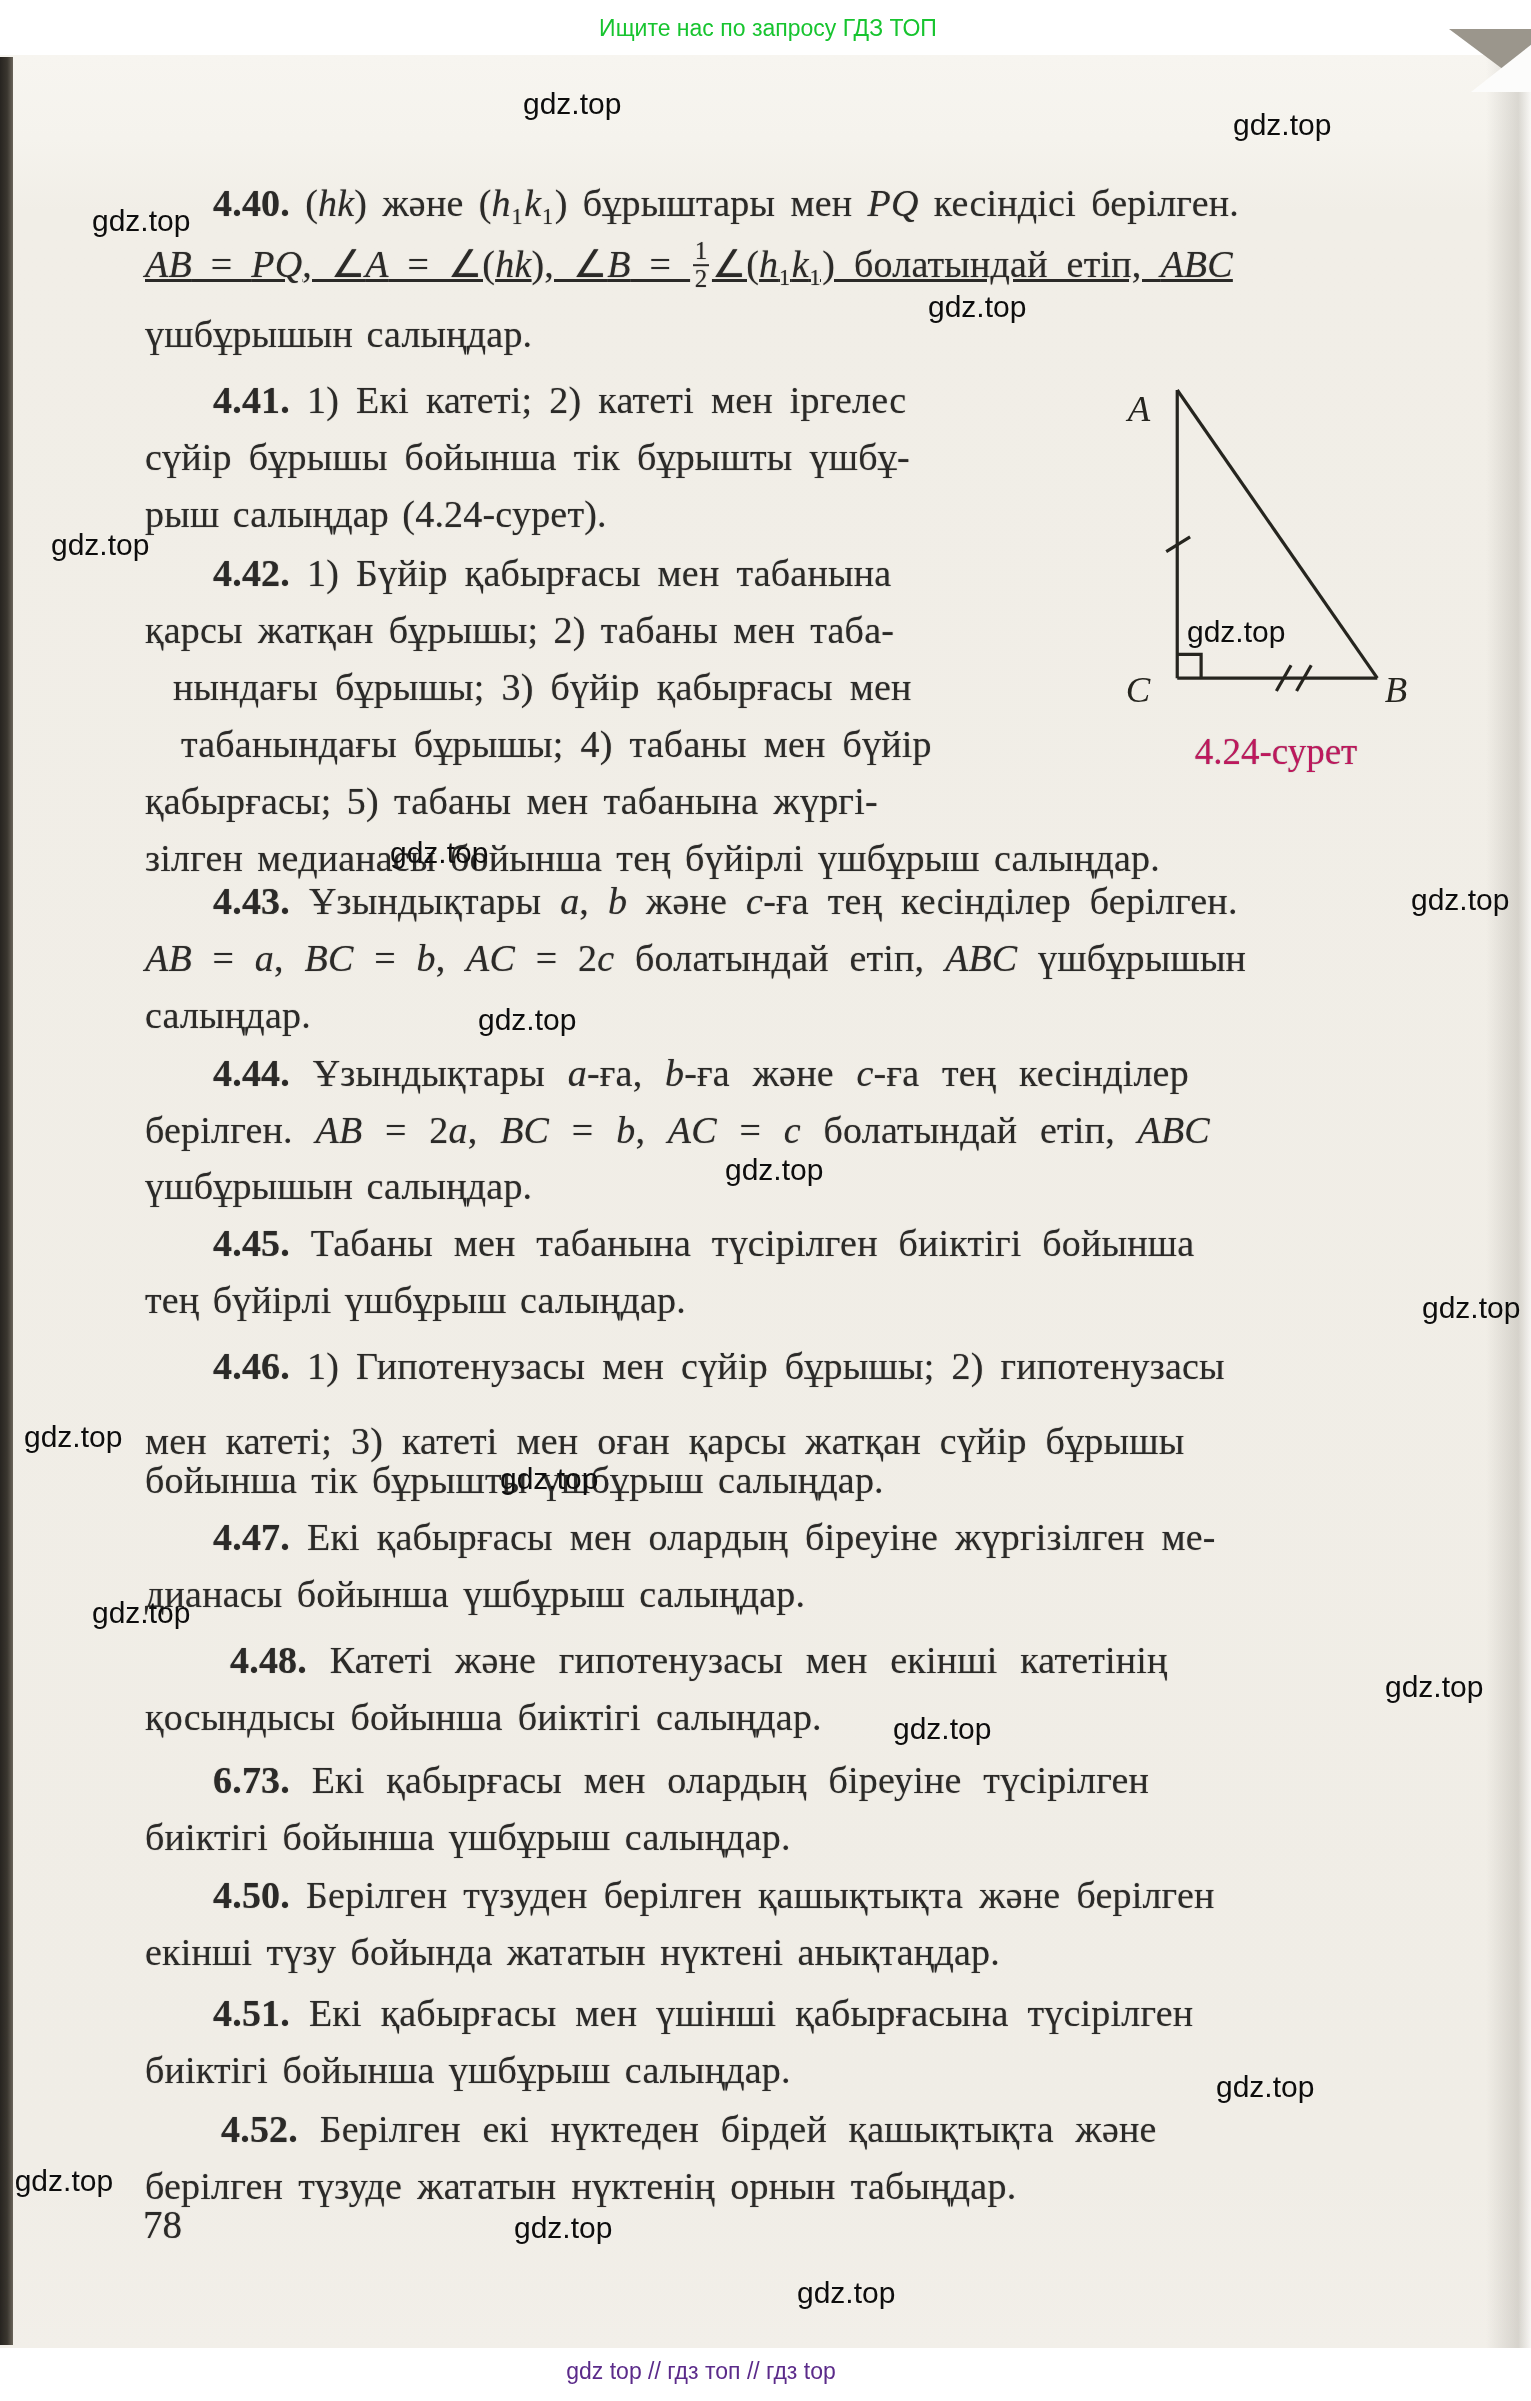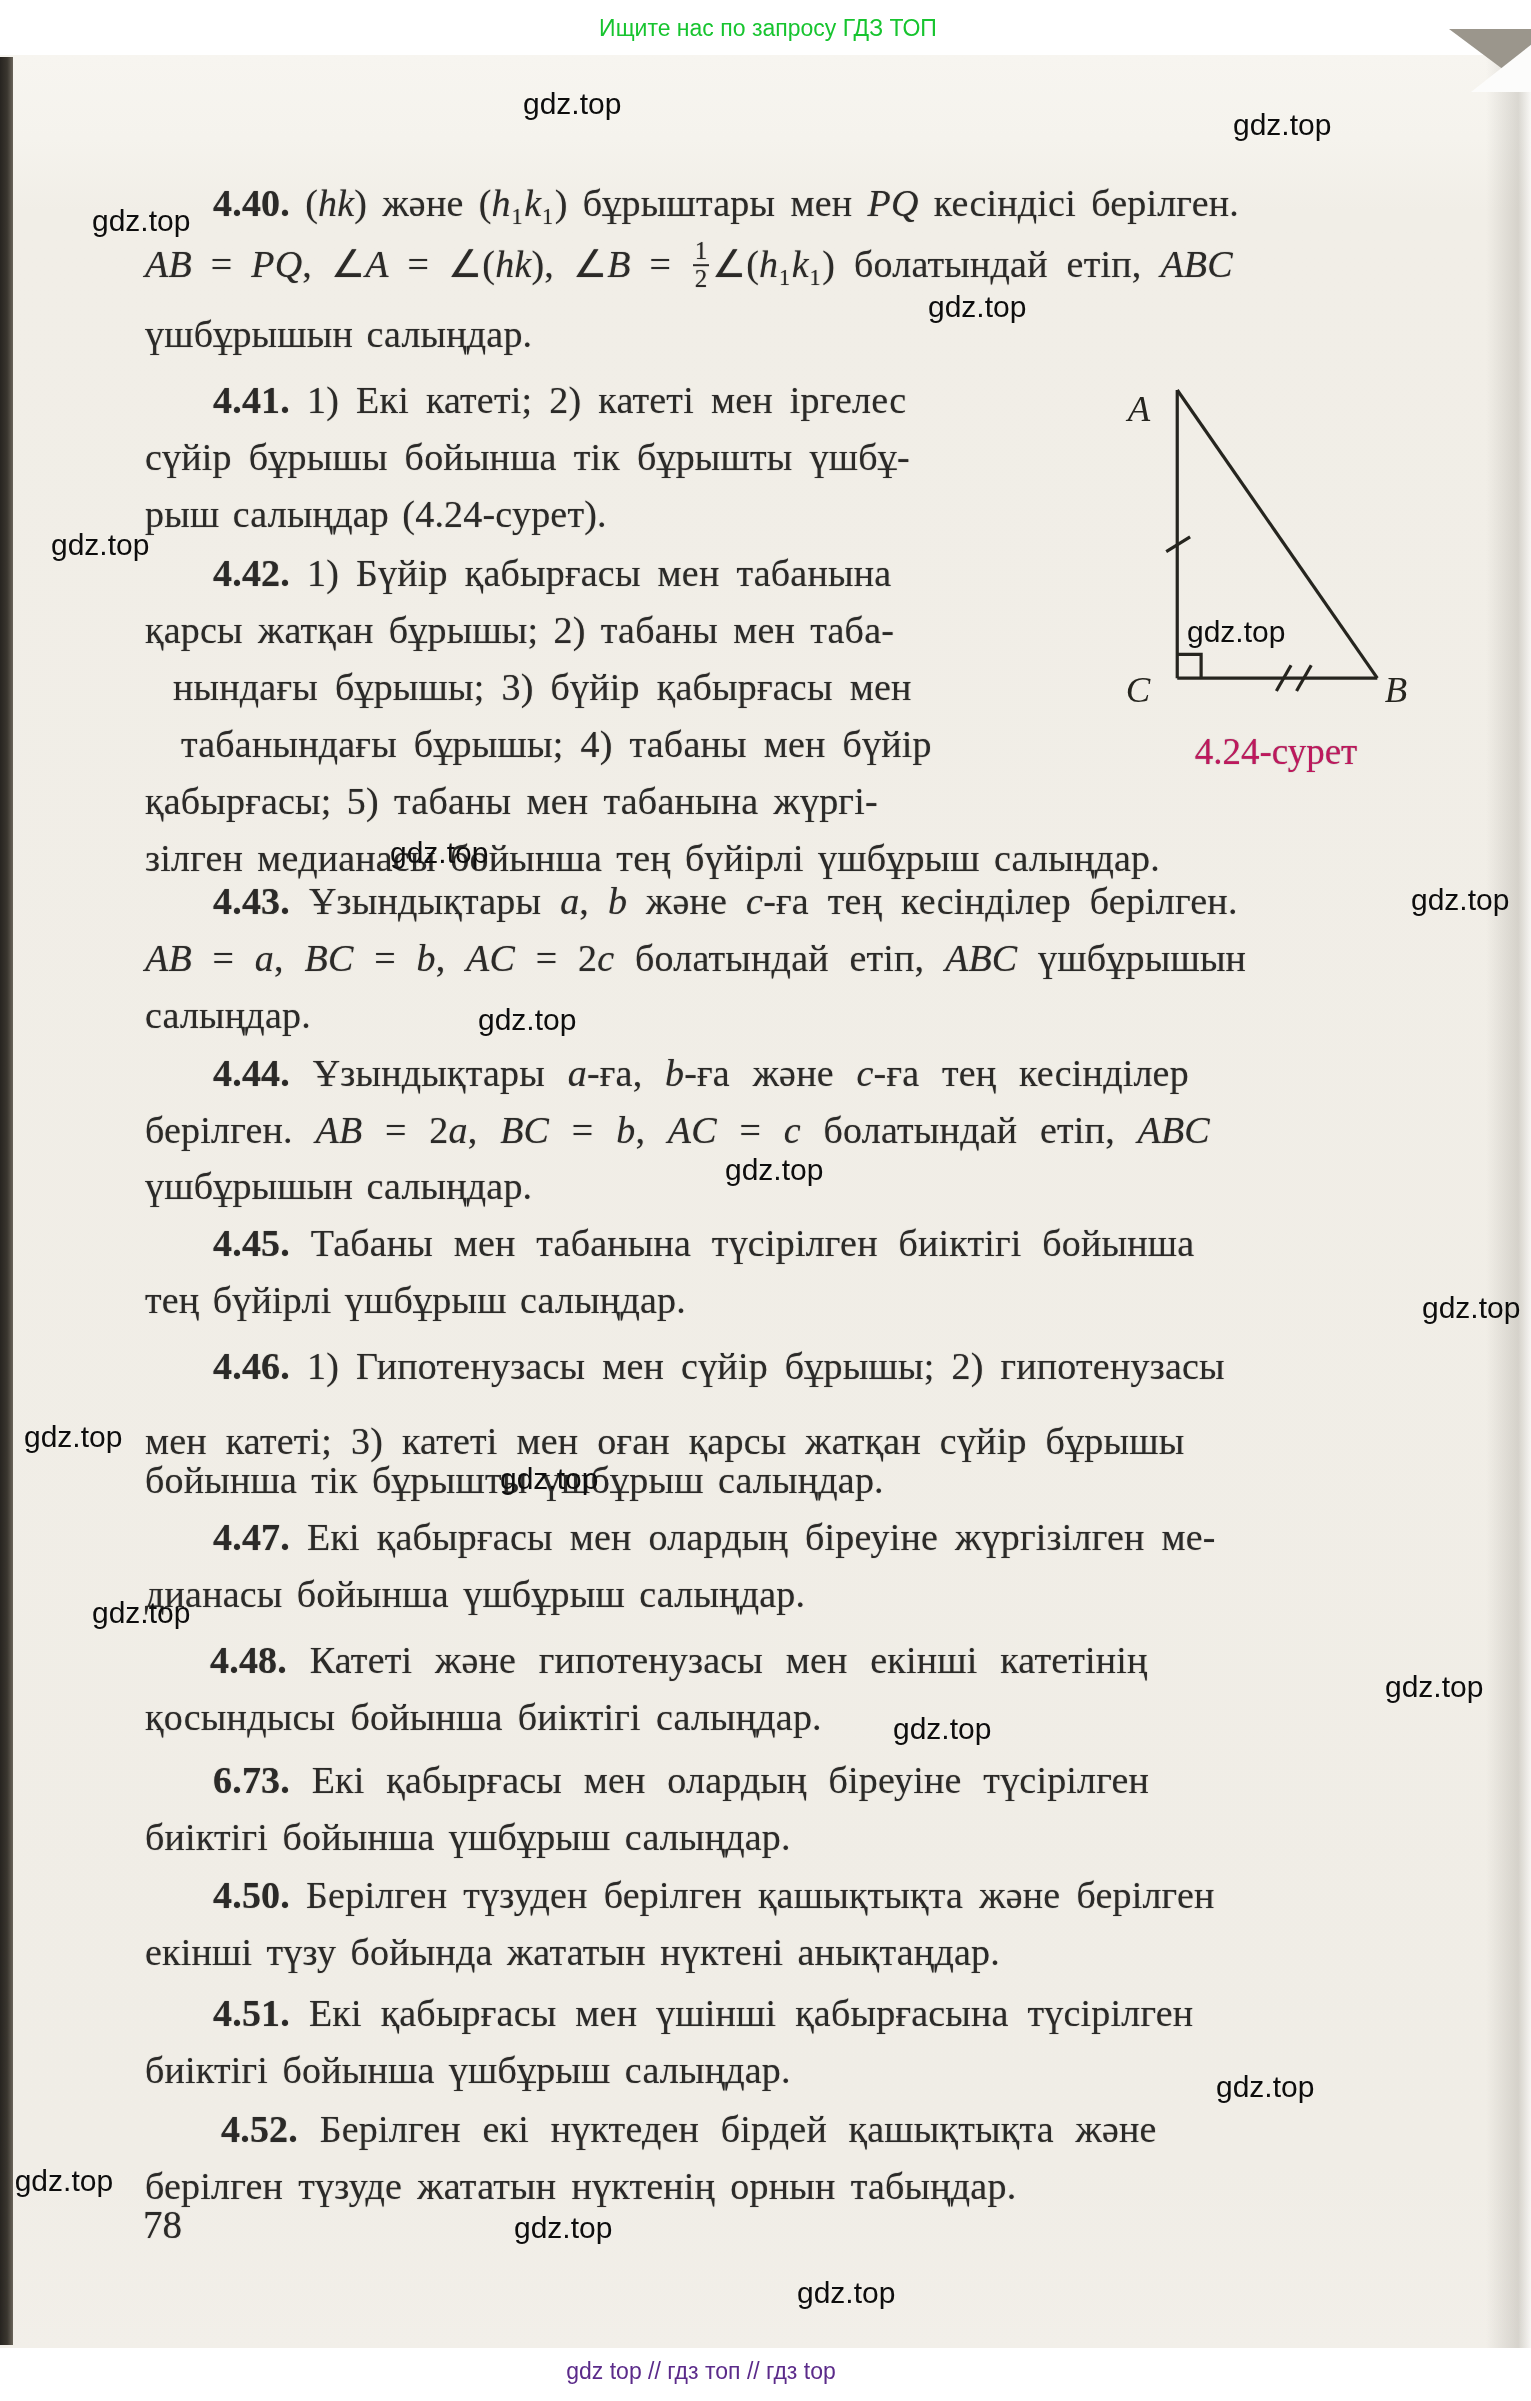--- a/index.html
+++ b/index.html
@@ -44,21 +44,21 @@
   <div class="promo">Ищите нас по запросу ГДЗ ТОП</div>
 
   <div class="scan"></div>
   <div class="scan-right-shade"></div>
   <div class="left-edge"></div>
   <div class="curl-dark"></div>
   <div class="curl-white"></div>
 
   <div id="lines">
       <div class="tl" style="left: 213px; top: 181px; word-spacing: 5.5px;"><b>4.40.</b> (<i>hk</i>) және (<i>h</i>₁<i>k</i>₁) бұрыштары мен <i>PQ</i> кесіндісі берілген.</div>
-      <div class="tl" style="left: 145px; top: 241px; word-spacing: 9.2px;"><i>AB</i> = <i>PQ</i>, ∠<i>A</i> = ∠(<i>hk</i>), ∠<i>B</i> = <span class="frac">
+      <div class="tl" style="left: 145px; top: 241px; word-spacing: 9.2px; text-decoration: underline;"><i>AB</i> = <i>PQ</i>, ∠<i>A</i> = ∠(<i>hk</i>), ∠<i>B</i> = <span class="frac">
           <span class="num">1</span>
           <span class="den">2</span>
         </span>∠(<i>h</i>₁<i>k</i>₁) болатындай етіп, <i>ABC</i></div>
       <div class="tl" style="left: 145px; top: 312px; word-spacing: 3.7px;">үшбұрышын салыңдар.</div>
       <div class="tl" style="left: 213px; top: 378px; word-spacing: 7.3px;"><b>4.41.</b> 1) Екі катеті; 2) катеті мен іргелес</div>
       <div class="tl" style="left: 145px; top: 435px; word-spacing: 7.3px;">сүйір бұрышы бойынша тік бұрышты үшбұ-</div>
       <div class="tl" style="left: 145px; top: 492px; word-spacing: 3.7px;">рыш салыңдар (4.24-сурет).</div>
       <div class="tl" style="left: 213px; top: 551px; word-spacing: 7.3px;"><b>4.42.</b> 1) Бүйір қабырғасы мен табанына</div>
       <div class="tl" style="left: 145px; top: 608px; word-spacing: 5.5px;">қарсы жатқан бұрышы; 2) табаны мен таба-</div>
       <div class="tl" style="left: 145px; top: 665px; word-spacing: 7.3px; margin-left: 28px;">нындағы бұрышы; 3) бүйір қабырғасы мен</div>
@@ -71,21 +71,21 @@
       <div class="tl" style="left: 213px; top: 1051px; word-spacing: 13px;"><b>4.44.</b> Ұзындықтары <i>a</i>-ға, <i>b</i>-ға және <i>c</i>-ға тең кесінділер</div>
       <div class="tl" style="left: 145px; top: 1108px; word-spacing: 13px;">берілген. <i>AB</i> = 2<i>a</i>, <i>BC</i> = <i>b</i>, <i>AC</i> = <i>c</i> болатындай етіп, <i>ABC</i></div>
       <div class="tl" style="left: 145px; top: 1164px; word-spacing: 3.7px;">үшбұрышын салыңдар.</div>
       <div class="tl" style="left: 213px; top: 1221px; word-spacing: 11px;"><b>4.45.</b> Табаны мен табанына түсірілген биіктігі бойынша</div>
       <div class="tl" style="left: 145px; top: 1278px; word-spacing: 3.7px;">тең бүйірлі үшбұрыш салыңдар.</div>
       <div class="tl" style="left: 213px; top: 1344px; word-spacing: 7.3px;"><b>4.46.</b> 1) Гипотенузасы мен сүйір бұрышы; 2) гипотенузасы</div>
       <div class="tl" style="left: 145px; top: 1401px; word-spacing: 9.2px; margin-top: 18px;">мен катеті; 3) катеті мен оған қарсы жатқан сүйір бұрышы</div>
       <div class="tl" style="left: 145px; top: 1458px; word-spacing: 4.6px;">бойынша тік бұрышты үшбұрыш салыңдар.</div>
       <div class="tl" style="left: 213px; top: 1515px; word-spacing: 7.3px;"><b>4.47.</b> Екі қабырғасы мен олардың біреуіне жүргізілген ме-</div>
       <div class="tl" style="left: 145px; top: 1572px; word-spacing: 4.6px;">дианасы бойынша үшбұрыш салыңдар.</div>
-      <div class="tl" style="left: 210px; top: 1638px; word-spacing: 13px;"><b>4.48.</b> Катеті және гипотенузасы мен екінші катетінің</div>
+      <div class="tl" style="left: 230px; top: 1638px; word-spacing: 13px;"><b>4.48.</b> Катеті және гипотенузасы мен екінші катетінің</div>
       <div class="tl" style="left: 145px; top: 1695px; word-spacing: 5.5px;">қосындысы бойынша биіктігі салыңдар.</div>
       <div class="tl" style="left: 213px; top: 1758px; word-spacing: 12px;"><b>6.73.</b> Екі қабырғасы мен олардың біреуіне түсірілген</div>
       <div class="tl" style="left: 145px; top: 1815px; word-spacing: 4.6px;">биіктігі бойынша үшбұрыш салыңдар.</div>
       <div class="tl" style="left: 213px; top: 1873px; word-spacing: 6.4px;"><b>4.50.</b> Берілген түзуден берілген қашықтықта және берілген</div>
       <div class="tl" style="left: 145px; top: 1930px; word-spacing: 4.6px;">екінші түзу бойында жататын нүктені анықтаңдар.</div>
       <div class="tl" style="left: 213px; top: 1991px; word-spacing: 9.2px;"><b>4.51.</b> Екі қабырғасы мен үшінші қабырғасына түсірілген</div>
       <div class="tl" style="left: 145px; top: 2048px; word-spacing: 4.6px;">биіктігі бойынша үшбұрыш салыңдар.</div>
       <div class="tl" style="left: 213px; top: 2107px; word-spacing: 12px; margin-left: 8px;"><b>4.52.</b> Берілген екі нүктеден бірдей қашықтықта және</div>
       <div class="tl" style="left: 145px; top: 2164px; word-spacing: 5.5px;">берілген түзуде жататын нүктенің орнын табыңдар.</div>
       <div class="wm" style="left: 523px; top: 87px;">gdz.top</div>

